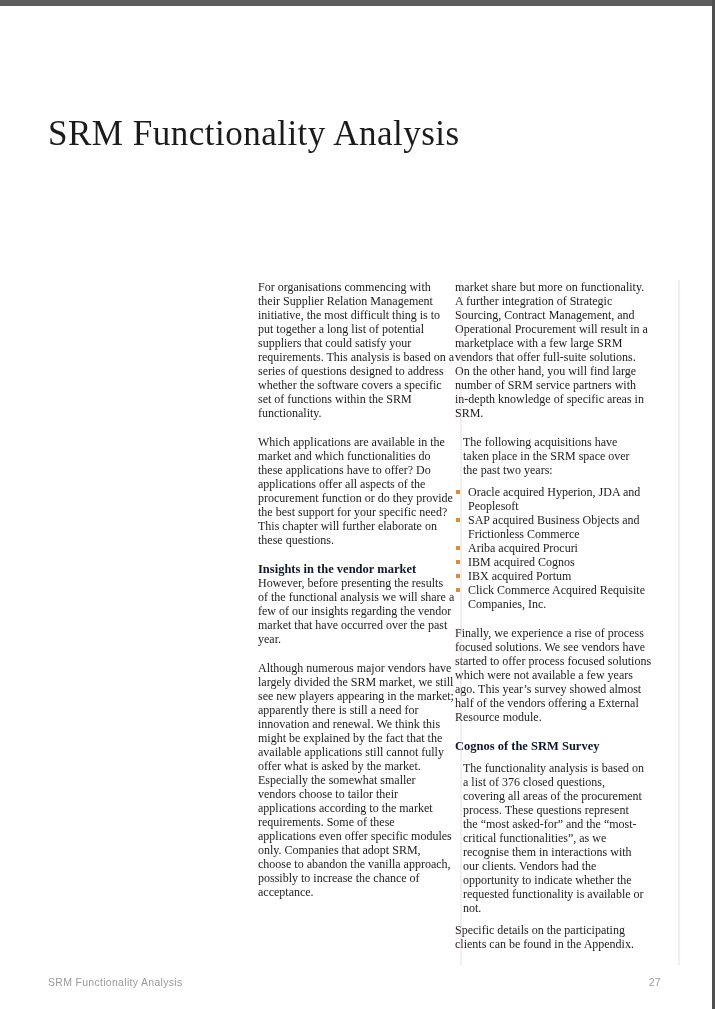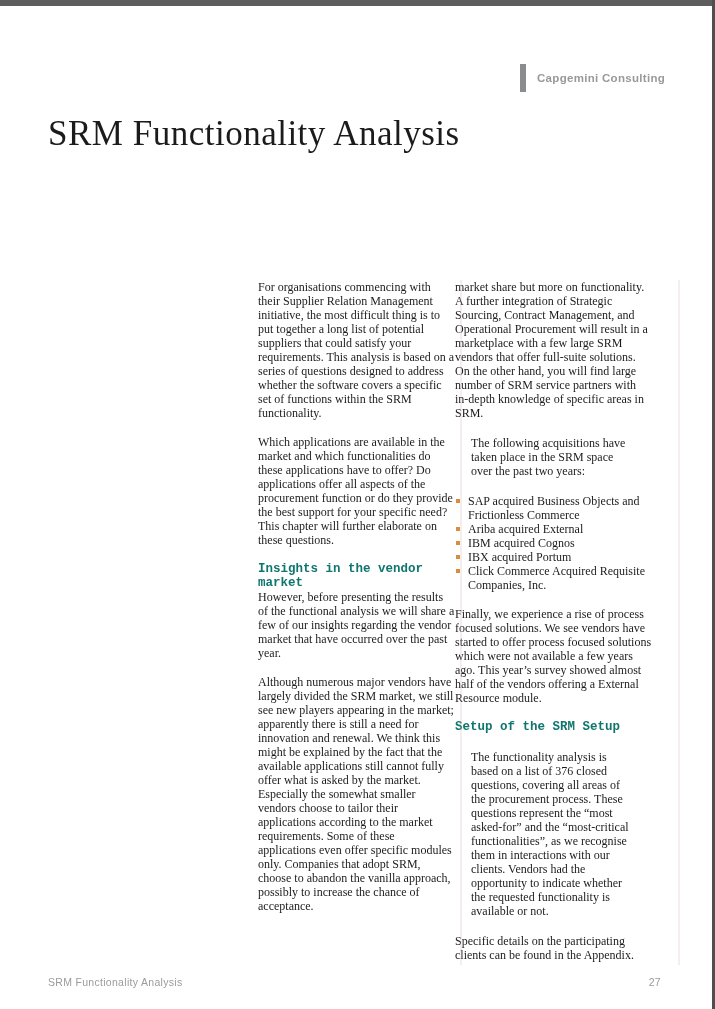--- a/index.html
+++ b/index.html
@@ -65,28 +65,28 @@
   .col {
     width: 197px;
     color: #1c1c1c;
     font-size: 12px;
     line-height: 14px;
   }
   .col p {
     margin: 0 0 15px 0;
   }
   .col p.tight {
-    margin: 16px;
+    margin: 8px;
   }
   .orange-heading {
-    font-family: Liberation Mono, monospace;
+    font-family: Liberation Serif, serif;
     font-weight: bold;
     font-size: 12.5px;
     line-height: 14px;
-    color: #0f766e;
+    color: #0f172a;
     margin: 0;
   }
   ul.bullets {
     list-style: none;
     margin: 0 0 15px 0;
     padding: 0;
   }
   ul.bullets li {
     position: relative;
     padding-left: 13px;
@@ -121,49 +121,46 @@
   .streak-right { left: 678px; }
 </style>
 </head>
 <body>
 
 <div class="sheet">
 
   <div class="top-bar"></div>
   <div class="right-edge"></div>
 
-  <div class="brand">
-    <span class="brand-bar"></span>
-    <span class="brand-text">Capgemini Consulting</span>
-  </div>
 
   <h1 class="title">SRM Functionality Analysis</h1>
 
   <div class="columns">
 
     <div class="col">
       <p>For organisations commencing with their Supplier Relation Management initiative, the most difficult thing is to put together a long list of potential suppliers that could satisfy your requirements. This analysis is based on a series of questions designed to address whether the software covers a specific set of functions within the SRM functionality.</p>
       <p>Which applications are available in the market and which functionalities do these applications have to offer? Do applications offer all aspects of the procurement function or do they provide the best support for your specific need? This chapter will further elaborate on these questions.</p>
       <h2 class="orange-heading">Insights in the vendor market</h2>
       <p>However, before presenting the results of the functional analysis we will share a few of our insights regarding the vendor market that have occurred over the past year.</p>
       <p>Although numerous major vendors have largely divided the SRM market, we still see new players appearing in the market; apparently there is still a need for innovation and renewal. We think this might be explained by the fact that the available applications still cannot fully offer what is asked by the market. Especially the somewhat smaller vendors choose to tailor their applications according to the market requirements. Some of these applications even offer specific modules only. Companies that adopt SRM, choose to abandon the vanilla approach, possibly to increase the chance of acceptance.</p>
     </div>
 
     <div class="col">
       <p>market share but more on functionality. A further integration of Strategic Sourcing, Contract Management, and Operational Procurement will result in a marketplace with a few large SRM vendors that offer full-suite solutions. On the other hand, you will find large number of SRM service partners with in-depth knowledge of specific areas in SRM.</p>
       <p class="tight">The following acquisitions have taken place in the SRM space over the past two years:</p>
       <ul class="bullets">
+        <li>Oracle acquired Hyperion, JDA and Peoplesoft</li>
         <li>SAP acquired Business Objects and Frictionless Commerce</li>
-        <li>Ariba acquired External</li>
+        <li>Ariba acquired Procuri</li>
         <li>IBM acquired Cognos</li>
         <li>IBX acquired Portum</li>
         <li>Click Commerce Acquired Requisite Companies, Inc.</li>
       </ul>
       <p>Finally, we experience a rise of process focused solutions. We see vendors have started to offer process focused solutions which were not available a few years ago. This year’s survey showed almost half of the vendors offering a External Resource module.</p>
-      <h2 class="orange-heading">Setup of the SRM Setup</h2>
+      <h2 class="orange-heading">Cognos of the SRM Survey</h2>
       <p class="tight">The functionality analysis is based on a list of 376 closed questions, covering all areas of the procurement process. These questions represent the “most asked-for” and the “most-critical functionalities”, as we recognise them in interactions with our clients. Vendors had the opportunity to indicate whether the requested functionality is available or not.</p>
       <p>Specific details on the participating clients can be found in the Appendix.</p>
     </div>
 
   </div>
 
   <div class="scan-streak streak-mid"></div>
   <div class="scan-streak streak-right"></div>
 
   <div class="footer">

